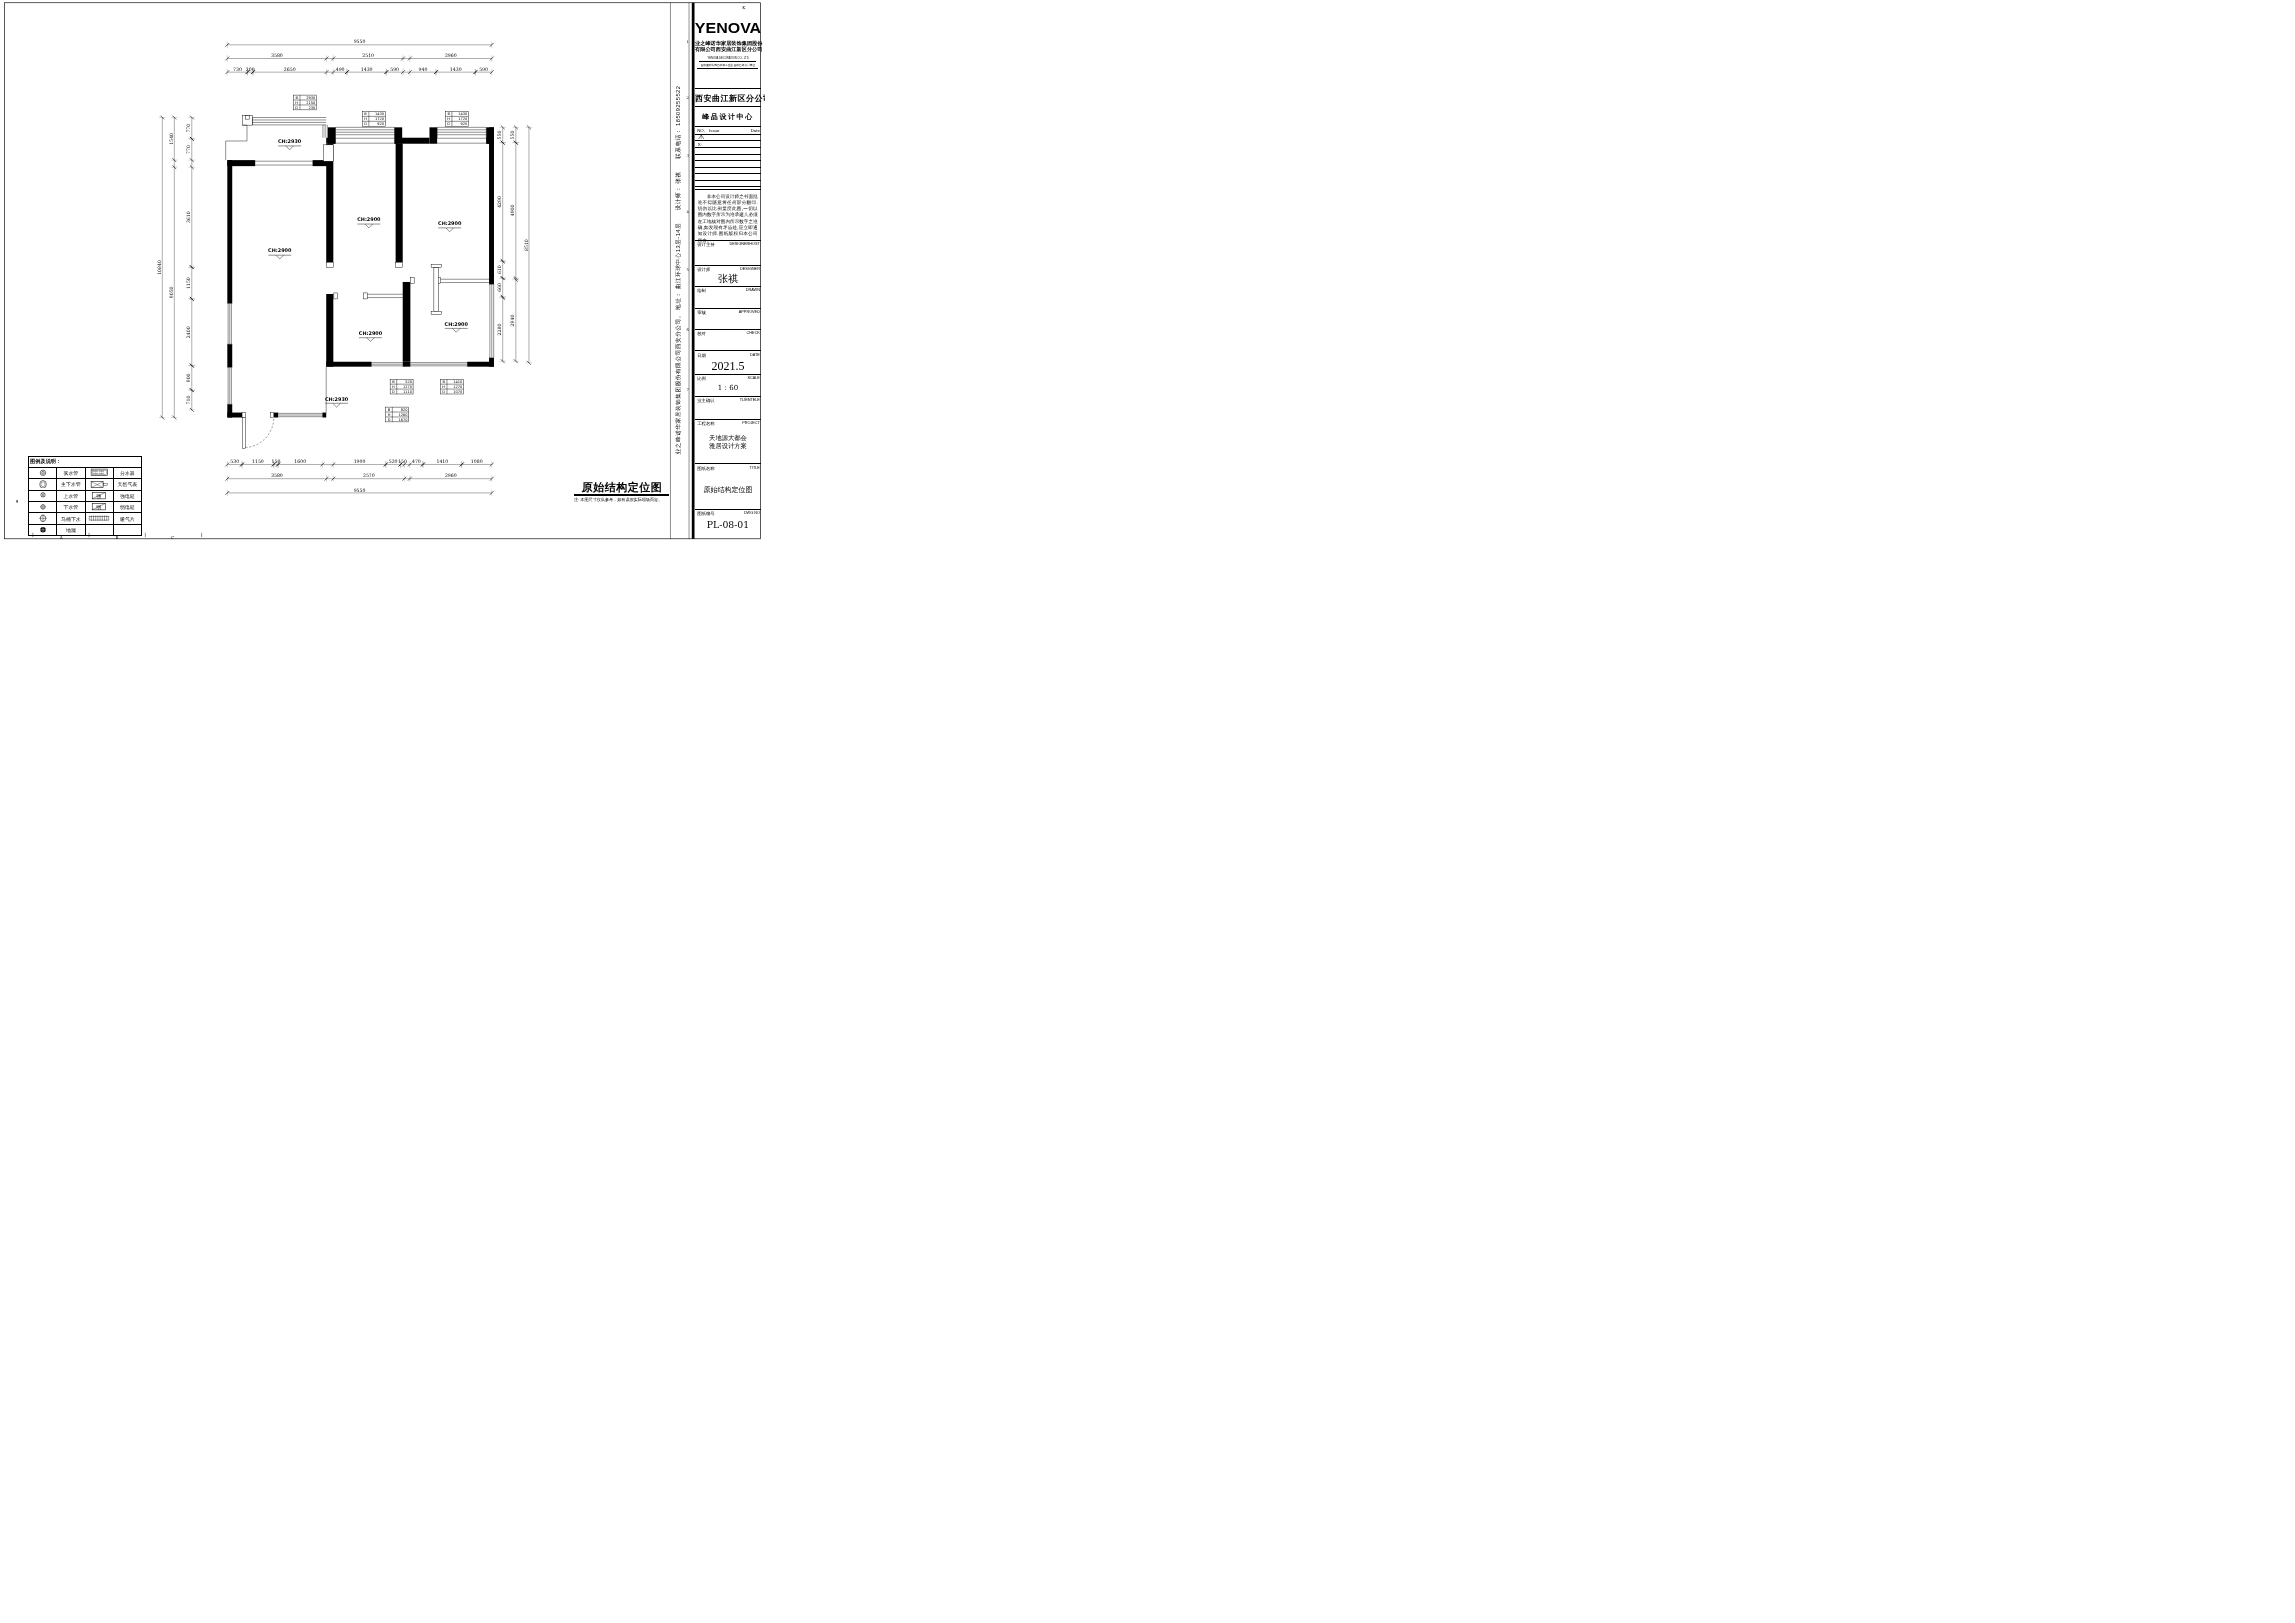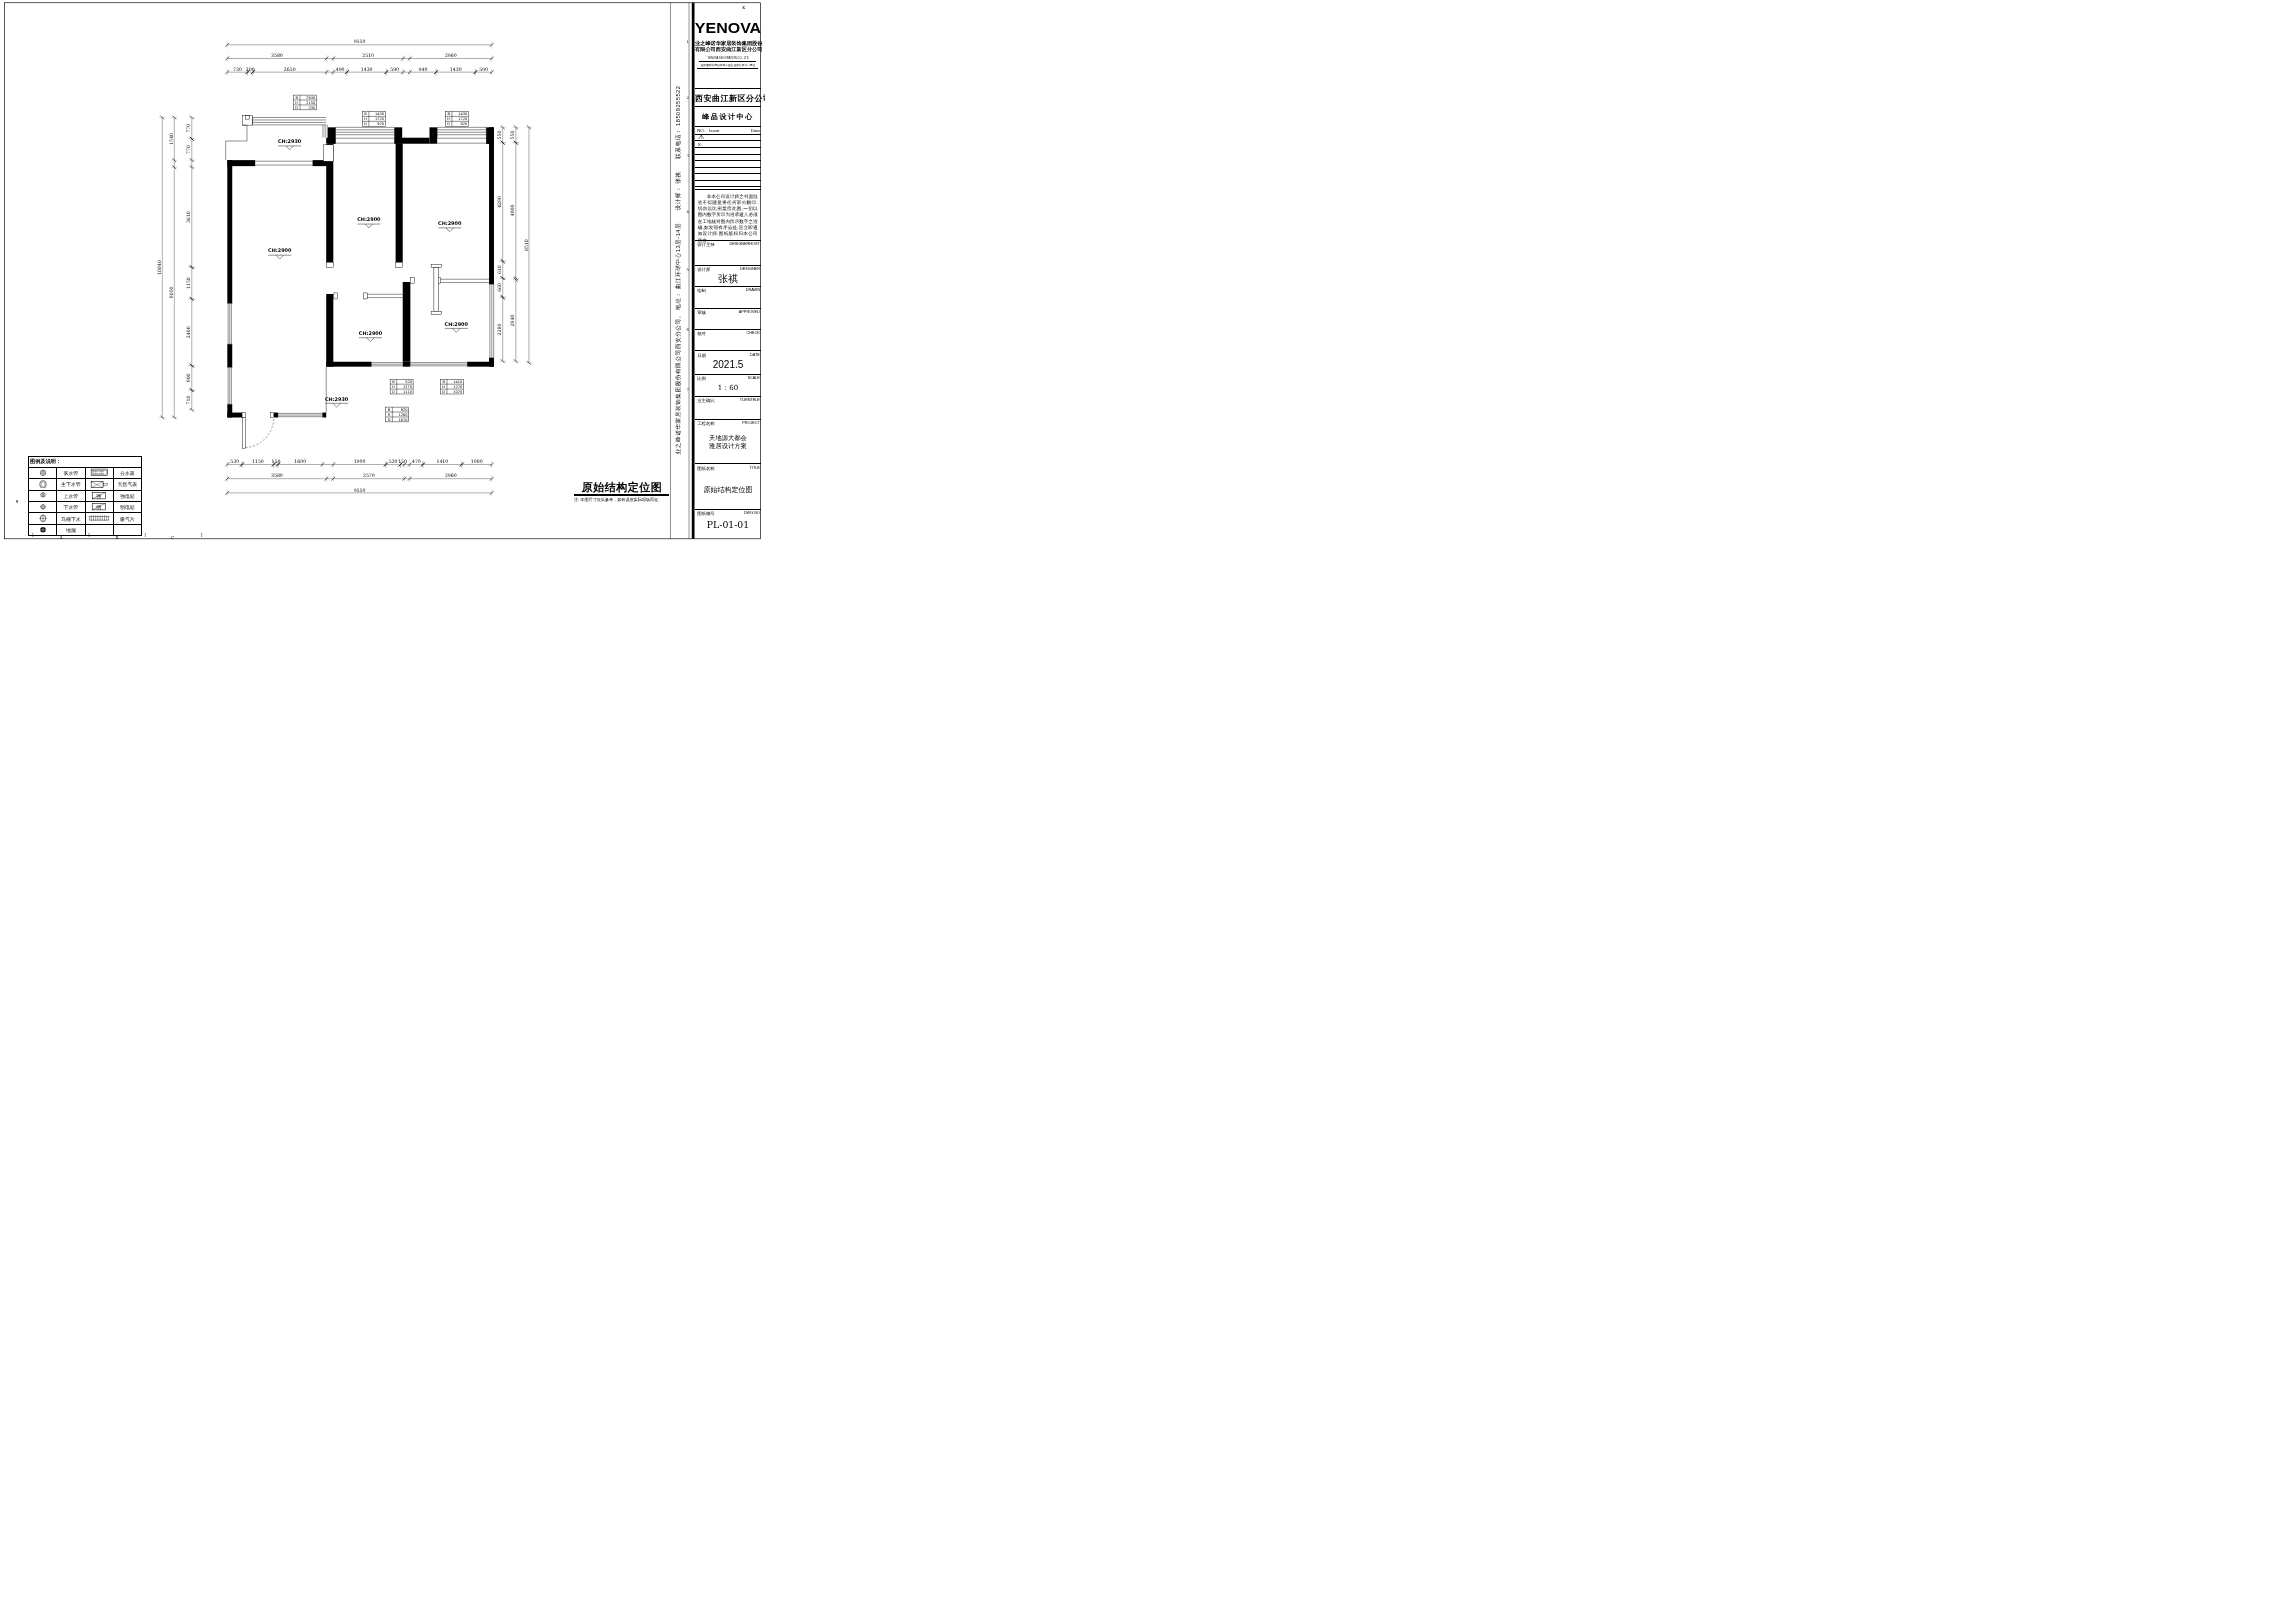--- a/index.html
+++ b/index.html
@@ -751,21 +751,21 @@
     <div class="lab" style="top:304px;left:2.2px">审核</div>
     <div class="en" style="top:304px">APPROVED</div>
 
     <div class="hl" style="top:323px"></div>
     <div class="lab" style="top:325px;left:2.2px">校对</div>
     <div class="en" style="top:325px">CHECK</div>
 
     <div class="hl" style="top:344px"></div>
     <div class="lab" style="top:347px;left:2.2px">日期</div>
     <div class="en" style="top:347px">DATE</div>
-    <div class="val" style="top:353px;font-size:10px;font-family:Liberation Sans, sans-serif">2021.5</div>
+    <div class="val" style="top:353px;font-size:12px;font-family:Liberation Serif, serif">2021.5</div>
 
     <div class="hl" style="top:368px"></div>
     <div class="lab" style="top:370px;left:2.2px">比例</div>
     <div class="en" style="top:370px">SCALE</div>
     <div class="val" style="top:377px;font-size:7px;font-family:'DejaVu Serif',serif">1：60</div>
 
     <div class="hl" style="top:390px"></div>
     <div class="lab" style="top:392px;left:2.2px">业主确认</div>
     <div class="en" style="top:392px">TLIENTELE</div>
 
@@ -776,17 +776,17 @@
     <div class="val" style="top:436px;font-size:6.3px">雅居设计方案</div>
 
     <div class="hl hv" style="top:457px"></div>
     <div class="lab" style="top:460px;left:2.2px">图纸名称</div>
     <div class="en" style="top:460px">TITLE</div>
     <div class="val" style="top:479px;font-size:7px">原始结构定位图</div>
 
     <div class="hl hv" style="top:503px"></div>
     <div class="lab" style="top:505px;left:2.2px">图纸编号</div>
     <div class="en" style="top:505px">DWG.NO</div>
-    <div class="val" style="top:513px;font-size:9.3px;font-family:'DejaVu Serif','Liberation Serif',serif">PL-01-01</div>
+    <div class="val" style="top:513px;font-size:9.3px;font-family:'DejaVu Serif','Liberation Serif',serif">PL-08-01</div>
   </div>
 
 </div>
 
 
 </body></html>

